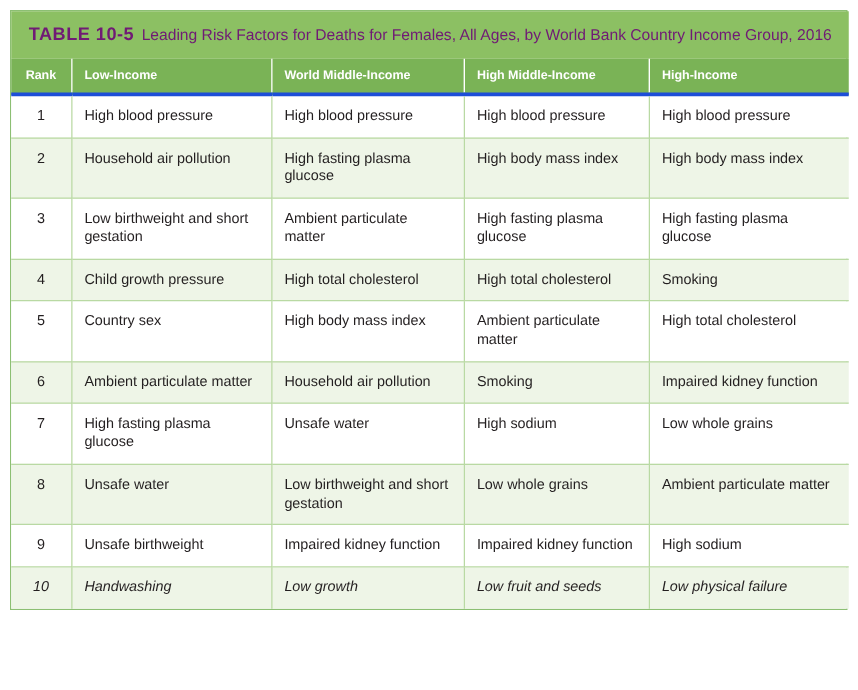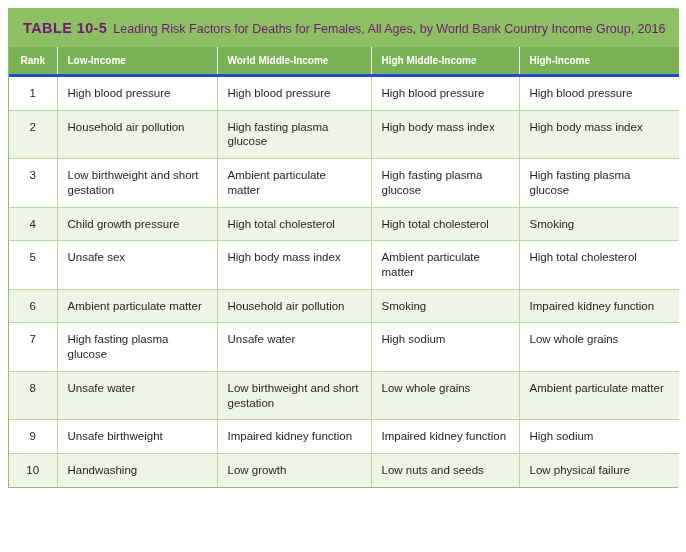--- a/index.html
+++ b/index.html
@@ -69,20 +69,21 @@
     border-right: 1px solid #b9d9a3;
     border-bottom: 1px solid #b9d9a3;
     vertical-align: top;
     line-height: 1.28;
   }
   tbody td:last-child {
     border-right: none;
   }
   tbody tr:last-child td {
     border-bottom: none;
+    font-style: italic;
   }
   tbody td.rank-cell {
     text-align: center;
     padding-left: 0;
     padding-right: 0;
   }
   tbody tr.row-odd td {
     background: #ffffff;
   }
   tbody tr.row-even td {
@@ -149,21 +150,21 @@
       </tr>
       <tr class="row-even">
         <td class="rank-cell">4</td>
         <td>Child growth pressure</td>
         <td>High total cholesterol</td>
         <td>High total cholesterol</td>
         <td>Smoking</td>
       </tr>
       <tr class="row-odd">
         <td class="rank-cell">5</td>
-        <td>Unsafe sex</td>
+        <td>Country sex</td>
         <td>High body mass index</td>
         <td>Ambient particulate matter</td>
         <td>High total cholesterol</td>
       </tr>
       <tr class="row-even">
         <td class="rank-cell">6</td>
         <td>Ambient particulate matter</td>
         <td>Household air pollution</td>
         <td>Smoking</td>
         <td>Impaired kidney function</td>
@@ -186,18 +187,18 @@
         <td class="rank-cell">9</td>
         <td>Unsafe birthweight</td>
         <td>Impaired kidney function</td>
         <td>Impaired kidney function</td>
         <td>High sodium</td>
       </tr>
       <tr class="row-even">
         <td class="rank-cell">10</td>
         <td>Handwashing</td>
         <td>Low growth</td>
-        <td>Low nuts and seeds</td>
+        <td>Low fruit and seeds</td>
         <td>Low physical failure</td>
       </tr>
     </tbody>
   </table>
 </div>
 
 </body></html>

